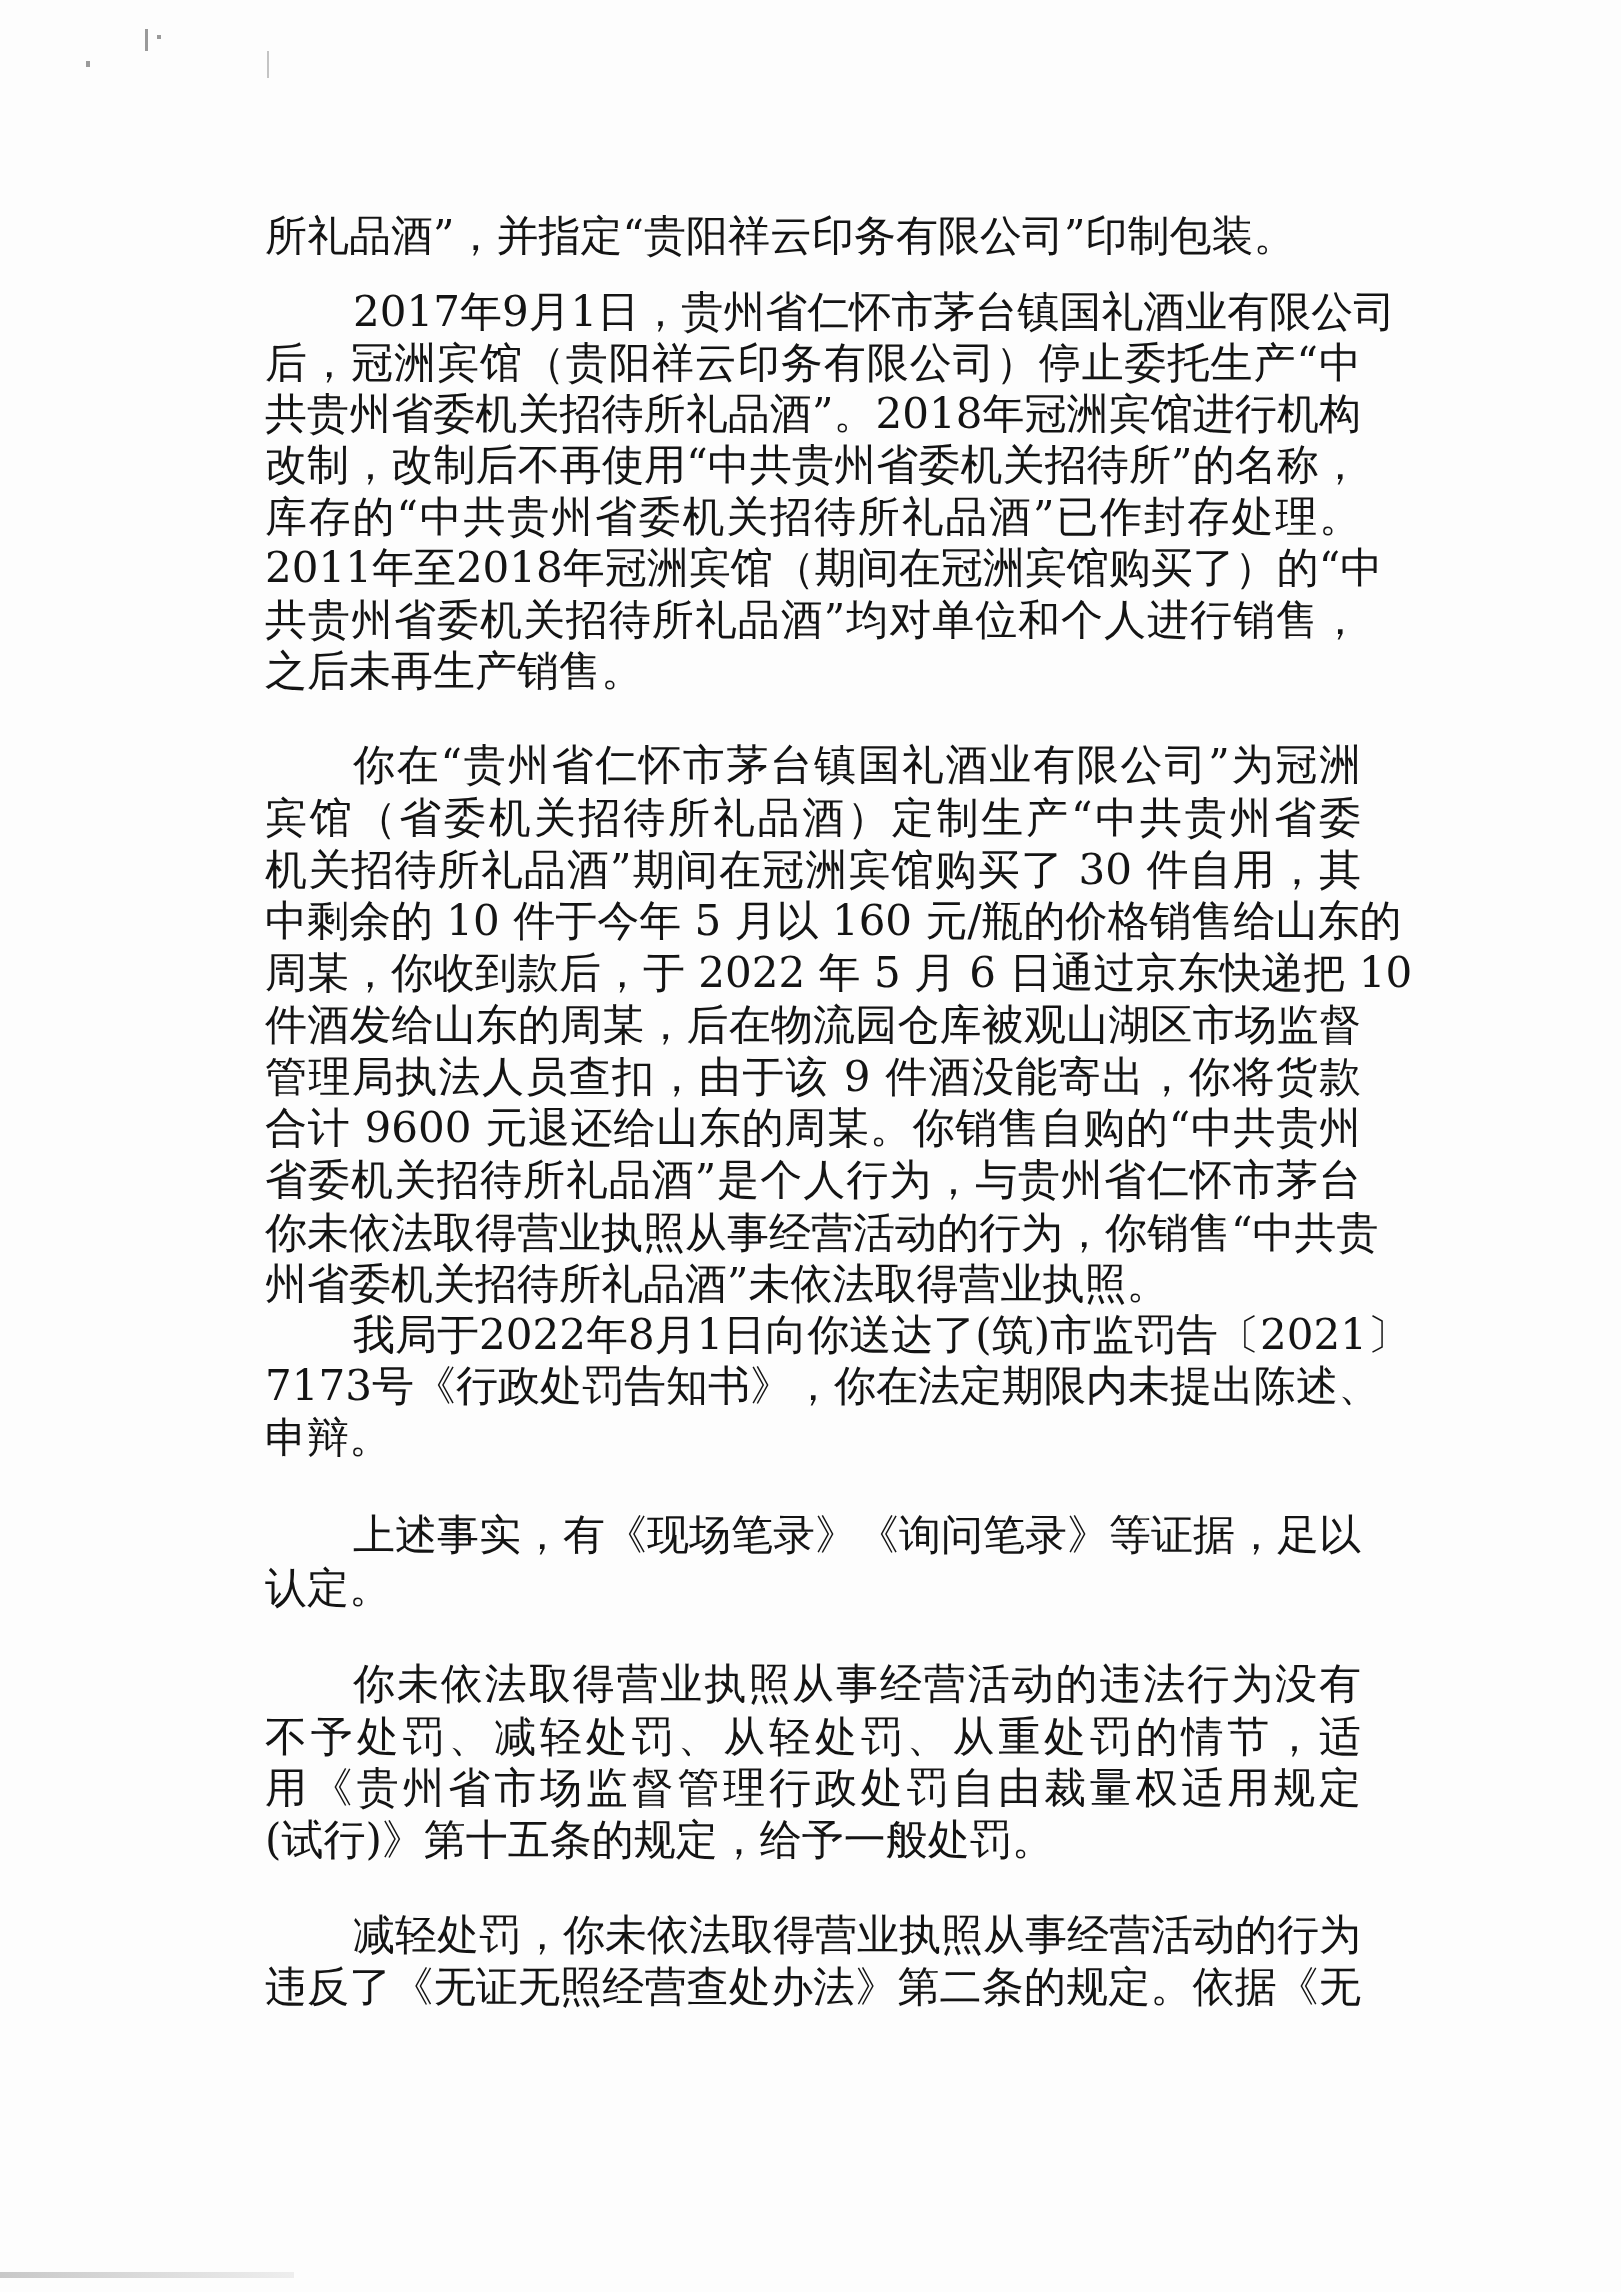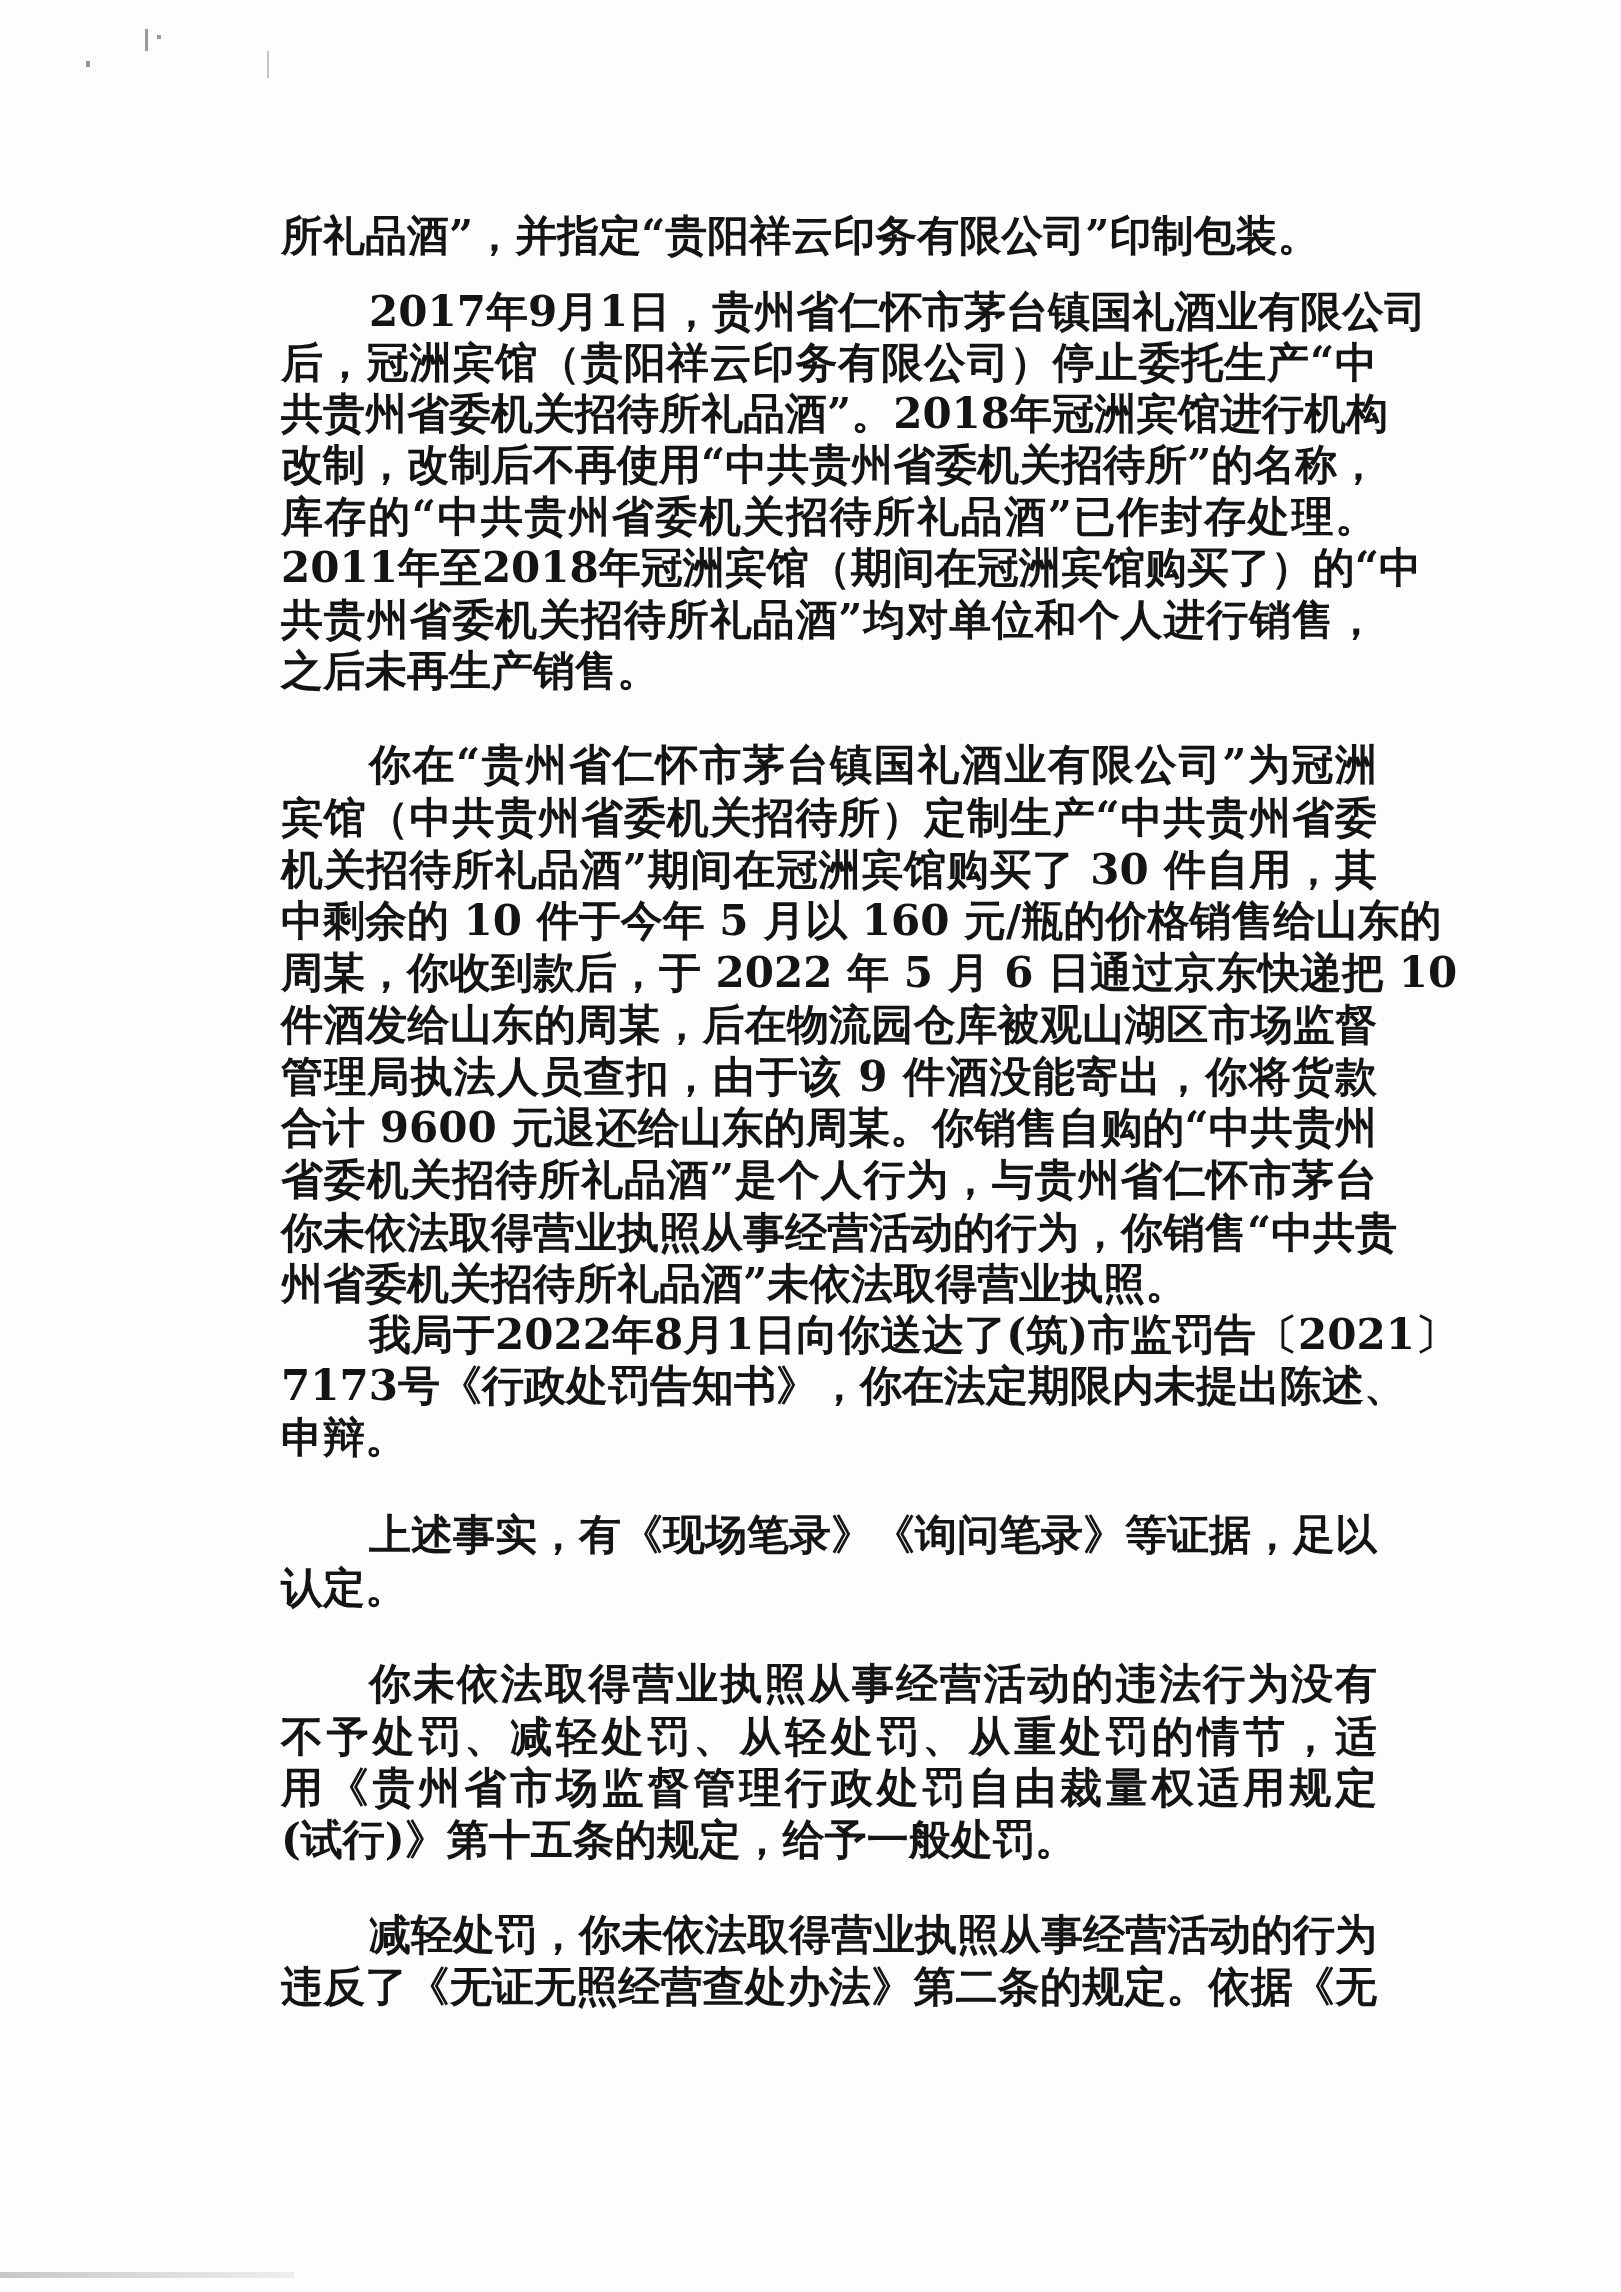--- a/index.html
+++ b/index.html
@@ -8,24 +8,24 @@
     position: absolute; left: 0; top: 0; width: 1621px; height: 2293px;
     background: #fdfdfd;
   }
   .scan-mark { position: absolute; background: #9a9a9a; }
   .text-block {
     position: absolute; left: 265px; width: 1096px;
     font-family: "DejaVu Serif", "Liberation Serif", serif;
     font-size: 42px; color: #141414;
   }
   .line {
-    position: absolute; left: 16px; width: 100%;
+    position: absolute; left: 0; width: 100%;
     height: 51px; line-height: 51px;
     white-space: nowrap;
-    text-align: justify; text-align-last: justify; font-weight: bold;
+    text-align: justify; text-align-last: justify;
   }
   .line.last { text-align-last: left; }
   .line.indent { padding-left: 88px; box-sizing: border-box; }
   .bottom-shadow {
     position: absolute; left: 0; top: 2272px; width: 294px; height: 5.9px;
     background: linear-gradient(90deg, #c8c8c8, #eeeeee);
   }
 </style>
 </head>
 <body>
@@ -40,21 +40,21 @@
     <div class="line last" style="top:210px">所礼品酒”，并指定“贵阳祥云印务有限公司”印制包装。</div>
     <div class="line indent" style="top:286px">2017年9月1日，贵州省仁怀市茅台镇国礼酒业有限公司</div>
     <div class="line" style="top:337px">后，冠洲宾馆（贵阳祥云印务有限公司）停止委托生产“中</div>
     <div class="line" style="top:388px">共贵州省委机关招待所礼品酒”。2018年冠洲宾馆进行机构</div>
     <div class="line" style="top:439px">改制，改制后不再使用“中共贵州省委机关招待所”的名称，</div>
     <div class="line" style="top:491px">库存的“中共贵州省委机关招待所礼品酒”已作封存处理。</div>
     <div class="line" style="top:542px">2011年至2018年冠洲宾馆（期间在冠洲宾馆购买了）的“中</div>
     <div class="line" style="top:594px">共贵州省委机关招待所礼品酒”均对单位和个人进行销售，</div>
     <div class="line last" style="top:645px">之后未再生产销售。</div>
     <div class="line indent" style="top:739px">你在“贵州省仁怀市茅台镇国礼酒业有限公司”为冠洲</div>
-    <div class="line" style="top:792px">宾馆（中共贵州省委机关招待所）定制生产“中共贵州省委</div>
+    <div class="line" style="top:792px">宾馆（省委机关招待所礼品酒）定制生产“中共贵州省委</div>
     <div class="line" style="top:844px">机关招待所礼品酒”期间在冠洲宾馆购买了 30 件自用，其</div>
     <div class="line" style="top:895px">中剩余的 10 件于今年 5 月以 160 元/瓶的价格销售给山东的</div>
     <div class="line" style="top:947px">周某，你收到款后，于 2022 年 5 月 6 日通过京东快递把 10</div>
     <div class="line" style="top:999px">件酒发给山东的周某，后在物流园仓库被观山湖区市场监督</div>
     <div class="line" style="top:1051px">管理局执法人员查扣，由于该 9 件酒没能寄出，你将货款</div>
     <div class="line" style="top:1102px">合计 9600 元退还给山东的周某。你销售自购的“中共贵州</div>
     <div class="line" style="top:1154px">省委机关招待所礼品酒”是个人行为，与贵州省仁怀市茅台</div>
     <div class="line" style="top:1207px">你未依法取得营业执照从事经营活动的行为，你销售“中共贵</div>
     <div class="line last" style="top:1258px">州省委机关招待所礼品酒”未依法取得营业执照。</div>
     <div class="line indent" style="top:1309px">我局于2022年8月1日向你送达了(筑)市监罚告〔2021〕</div>

